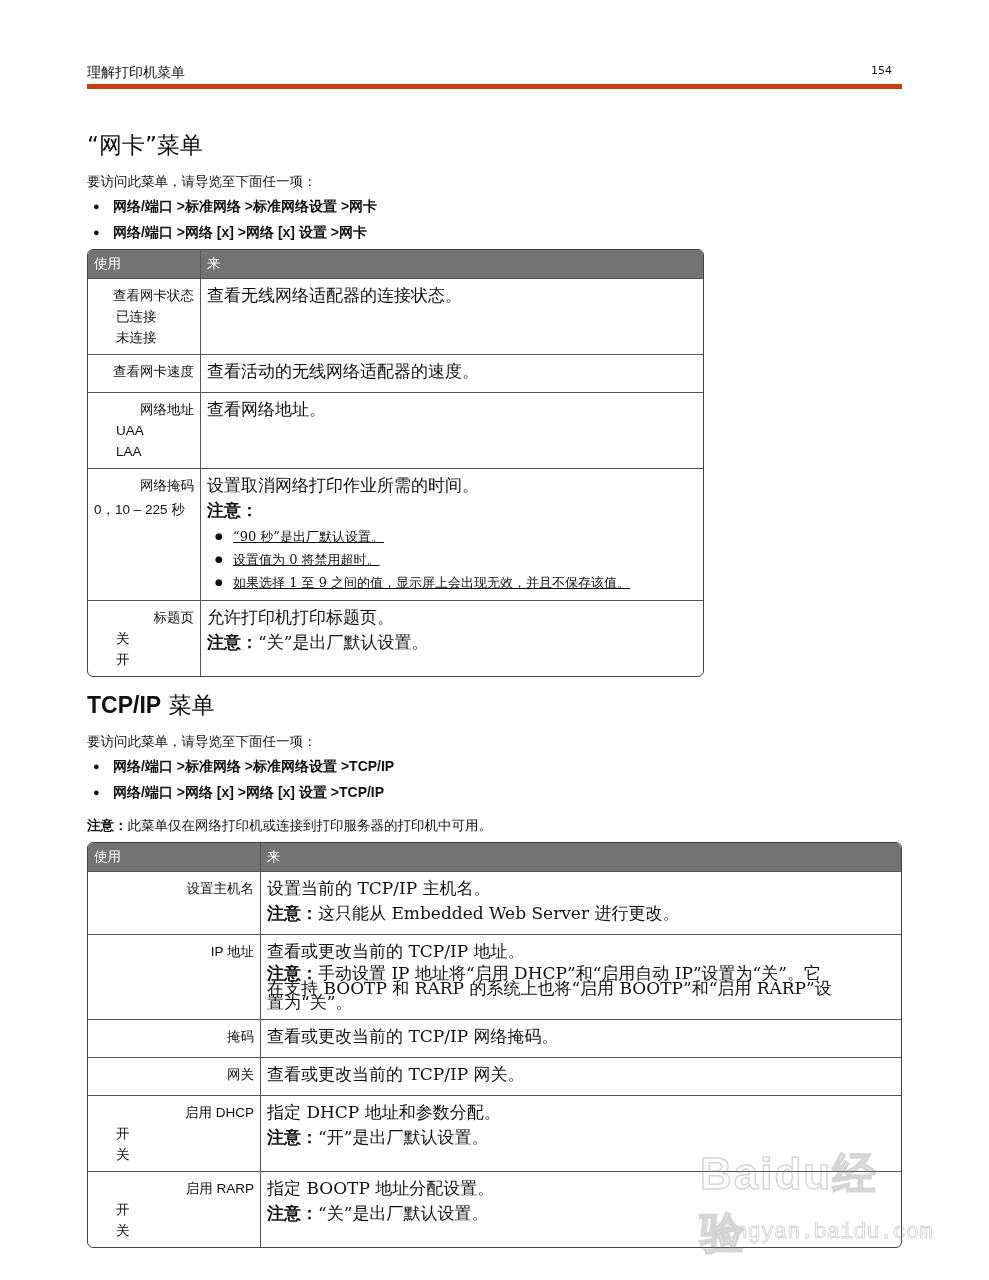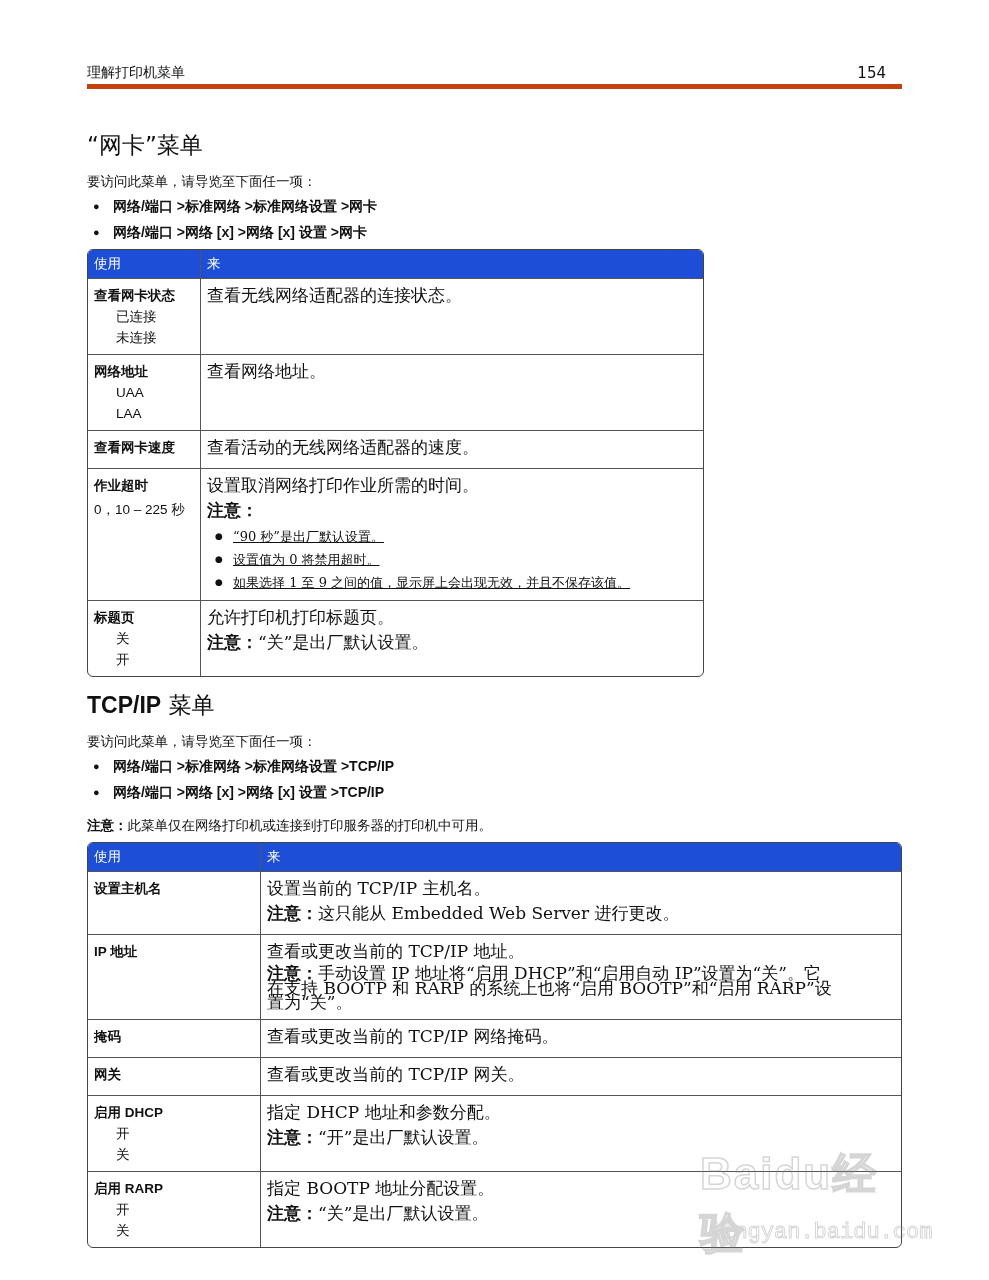--- a/index.html
+++ b/index.html
@@ -1,37 +1,37 @@
 <!DOCTYPE html>
 <html><head>
 <meta charset="utf-8">
 <style>
   html, body { margin:0; padding:0; background:#ffffff; }
   body { width:989px; height:1280px; position:relative; overflow:hidden;
          font-family:"DejaVu Sans","Liberation Sans",sans-serif; color:#111; }
   .header { position:absolute; left:87px; top:64px; width:815px; height:20px;
             border-bottom:5px solid #c2410c; }
   .header .title { position:absolute; left:0; top:0; font-family:"DejaVu Serif",serif; font-size:14px; }
-  .header .pnum { position:absolute; right:16px; top:0; font-size:15px; }
+  .header .pnum { position:absolute; right:10px; top:0; font-size:11px; }
   .h2 { position:absolute; left:87px; font-size:23px; font-weight:normal; }
   .intro { position:absolute; left:87px; font-family:"DejaVu Serif",serif; font-size:13.5px; }
   .bullets { position:absolute; left:87px; margin:0; padding:0; list-style:none; }
   .bullets li { height:26px; font-size:14px; font-weight:bold; font-family:"Liberation Sans",sans-serif; position:relative; padding-left:26px; line-height:22px; }
   .bullets li::before { content:"●"; position:absolute; left:6px; top:0; font-size:11px; }
   .note { position:absolute; left:87px; font-family:"DejaVu Serif",serif; font-size:13.5px; }
   .note b { font-family:"Liberation Sans",sans-serif; }
   table.menu { position:absolute; left:87px; border-collapse:separate; border-spacing:0;
                border:1.5px solid #444; border-radius:6px; overflow:hidden; font-size:13px; }
-  table.menu th { background:#1d4ed8; color:#fff; font-weight:normal; text-align:left;
+  table.menu th { background:#737373; color:#fff; font-weight:normal; text-align:left;
                   padding:5px 6px; height:18px; font-family:"DejaVu Serif",serif; font-size:13.5px; }
   table.menu th + th { border-left:1.5px solid #555; }
   table.menu td { vertical-align:top; padding:6px 6px 6px 6px; border-top:1.5px solid #555;
                   line-height:21px; }
   table.menu td + td { border-left:1.5px solid #555; font-family:"DejaVu Serif",serif; }
-  .use-main { font-weight:bold; font-family:"Liberation Sans",sans-serif; font-size:13.5px; }
+  .use-main { font-weight:normal; font-family:"Liberation Sans",sans-serif; font-size:13.5px;text-align:right; }
   .opt { padding-left:22px; font-family:"DejaVu Serif",serif; font-size:13.5px; }
   .opt.sans { font-family:"Liberation Sans",sans-serif; }
   .desc-line { margin:0 0 4px 0; font-size:17px; }
   .desc-note b { font-family:"Liberation Sans",sans-serif; }
   ul.inbul { margin:4px 0 0 0; padding:0; list-style:none;text-decoration:underline; }
   ul.inbul li { position:relative; padding-left:26px; line-height:23px; font-size:13px; }
   ul.inbul li::before { content:"●"; position:absolute; left:8px; top:0; font-size:9px; }
   .watermark { position:absolute; left:700px; top:1135px; width:220px; height:140px; opacity:0.35; color:#999; }
   .watermark .wm1 { position:absolute; left:0; top:10px; font-size:44px; font-weight:bold; font-family:"Liberation Sans",sans-serif; letter-spacing:2px; color:transparent; -webkit-text-stroke:1.5px #888; }
   .watermark .wm2 { position:absolute; left:8px; top:85px; font-size:22px; font-family:Liberation Mono, monospace; color:transparent; -webkit-text-stroke:1px #888; }
@@ -64,41 +64,41 @@
   <tr style="height:73px;">
     <td>
       <div class="use-main">查看网卡状态</div>
       <div class="opt">已连接</div>
       <div class="opt">未连接</div>
     </td>
     <td>
           <div class="desc-line">查看无线网络适配器的连接状态。</div>
         </td>
   </tr>
+  <tr>
+    <td>
+          <div class="use-main">查看网卡速度</div>
+        </td>
+    <td>
+          <div class="desc-line">查看活动的无线网络适配器的速度。</div>
+        </td>
+  </tr>
   <tr style="height:73px;">
     <td>
       <div class="use-main">网络地址</div>
       <div class="opt sans">UAA</div>
       <div class="opt sans">LAA</div>
     </td>
     <td>
           <div class="desc-line">查看网络地址。</div>
         </td>
   </tr>
   <tr>
     <td>
-          <div class="use-main">查看网卡速度</div>
-        </td>
-    <td>
-          <div class="desc-line">查看活动的无线网络适配器的速度。</div>
-        </td>
-  </tr>
-  <tr>
-    <td>
-      <div class="use-main">作业超时</div>
+      <div class="use-main">网络掩码</div>
       <div style="font-family:'Liberation Sans',sans-serif; font-size:13.5px; margin-top:3px;">0，10 – 225 秒</div>
     </td>
     <td>
       <div class="desc-line">设置取消网络打印作业所需的时间。</div>
       <div class="desc-line desc-note"><b>注意：</b></div>
       <ul class="inbul">
         <li>“90 秒”是出厂默认设置。</li>
         <li>设置值为 0 将禁用超时。</li>
         <li>如果选择 1 至 9 之间的值，显示屏上会出现无效，并且不保存该值。</li>
       </ul>

